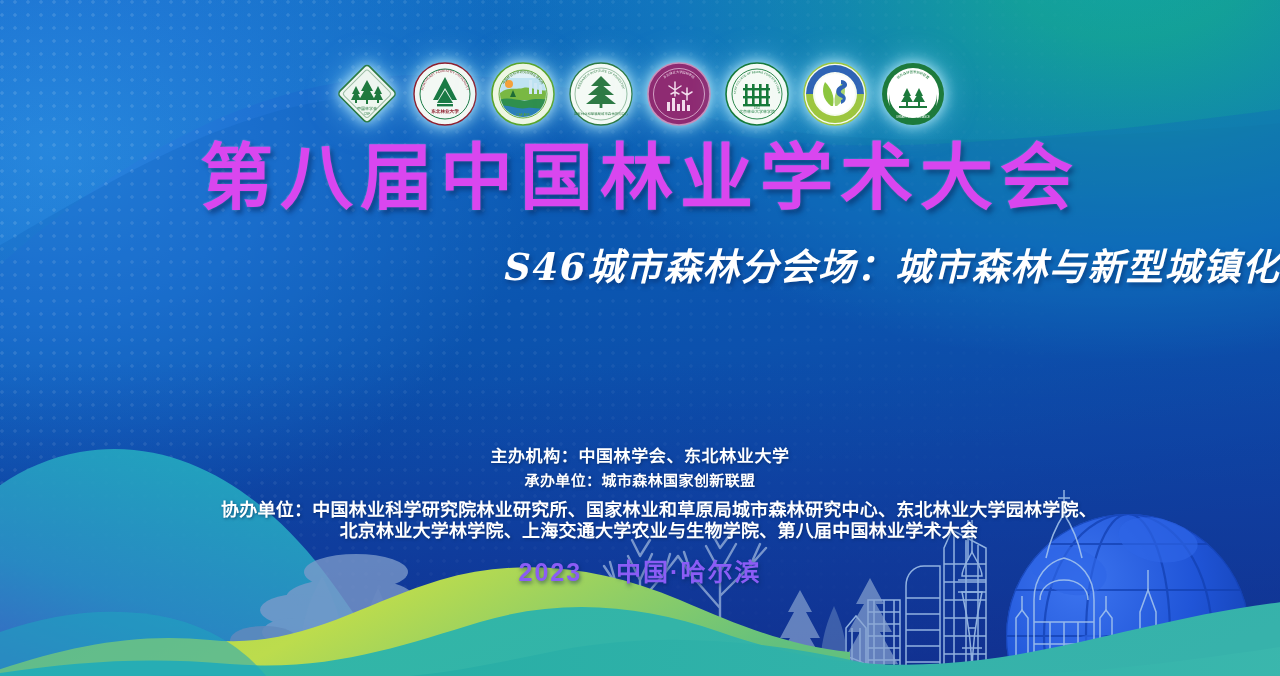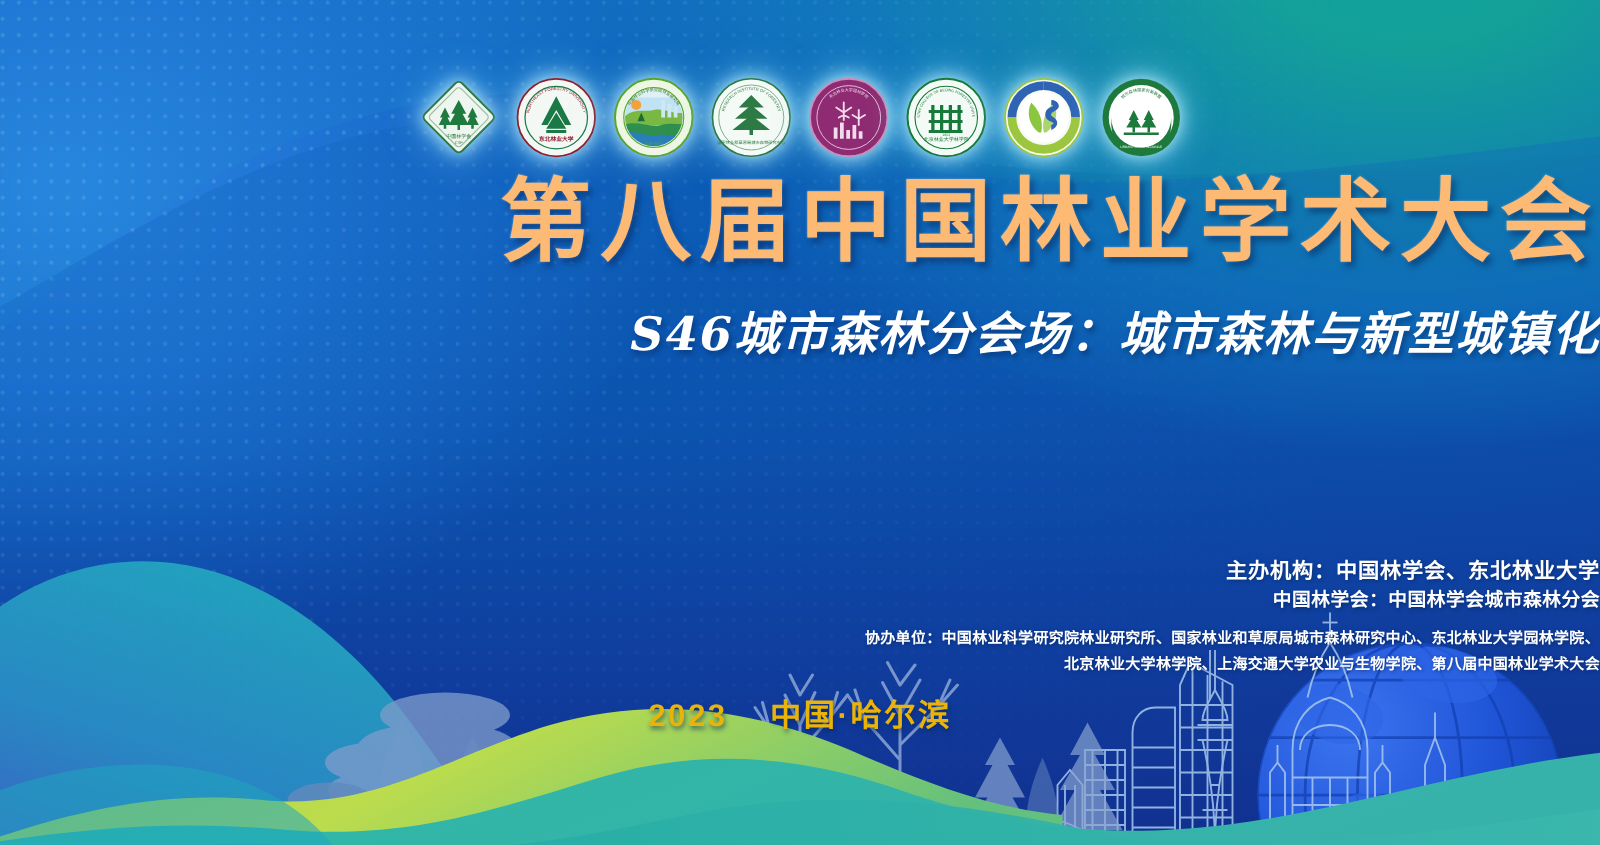--- a/index.html
+++ b/index.html
@@ -70,27 +70,27 @@
     justify-content: center;
     filter: drop-shadow(0 0 7px rgba(200,245,255,0.92)) drop-shadow(0 0 14px rgba(150,230,255,0.55));
   }
   .logo svg { display: block; }
 
   .title-main {
     position: absolute;
     top: 141px;
     left: 0;
     right: 0;
-    text-align: right;
+    text-align: center;
     font-family: "DejaVu Serif", "Liberation Serif", serif;
     font-weight: 700;
     font-size: 73px;
     line-height: 1;
     letter-spacing: 7px;
-    color: #fdba74;
+    color: #d946ef;
     text-shadow: 3px 4px 5px rgba(5,40,95,0.55), 0 0 2px rgba(255,255,255,0.4);
     white-space: nowrap;
   }
 
   .title-sub {
     position: absolute;
     top: 249px;
     left: 0;
     right: 0;
     text-align: right;
@@ -103,52 +103,52 @@
     color: #ffffff;
     text-shadow: 2px 3px 4px rgba(5,40,95,0.5);
     white-space: nowrap;
   }
 
   .org-block {
     position: absolute;
     top: 444px;
     left: 0;
     right: 0;
-    text-align: right;
+    text-align: center;
     color: #ffffff;
     text-shadow: 1px 1px 3px rgba(5,35,85,0.6);
   }
   .org-line-1 {
     font-size: 17px;
     font-weight: 700;
     line-height: 25px;
     letter-spacing: 0.6px;
   }
   .org-line-2 {
     font-size: 15px;
     font-weight: 700;
     line-height: 24px;
     letter-spacing: 0.4px;
   }
   .coorg {
     margin-top: 7px;
-    font-size: 12px;
+    font-size: 18px;
     font-weight: 700;
     line-height: 21px;
     letter-spacing: 0.25px;
     margin-left: 38px;
   }
 
   .year-line {
     position: absolute;
     top: 552px;
     left: 0;
     right: 0;
     text-align: center;
-    color: #eab308;
+    color: #8b5cf6;
     font-size: 25px;
     font-weight: 700;
     letter-spacing: 2px;
     text-shadow: 1px 2px 4px rgba(5,35,85,0.6);
   }
   .year-gap { display: inline-block; width: 16px; }
 </style>
 </head>
 <body>
 
@@ -493,21 +493,21 @@
       </div>
 
     </div>
 
     <div class="title-main">第八届中国林业学术大会</div>
 
     <div class="title-sub">S46城市森林分会场：城市森林与新型城镇化</div>
 
     <div class="org-block">
       <div class="org-line-1">主办机构：中国林学会、东北林业大学</div>
-      <div class="org-line-2">中国林学会：中国林学会城市森林分会</div>
+      <div class="org-line-2">承办单位：城市森林国家创新联盟</div>
       <div class="coorg">
         <div>协办单位：中国林业科学研究院林业研究所、国家林业和草原局城市森林研究中心、东北林业大学园林学院、</div>
         <div>北京林业大学林学院、上海交通大学农业与生物学院、第八届中国林业学术大会</div>
       </div>
     </div>
 
     <div class="year-line">
       <span>2023</span>
       <span class="year-gap"></span>
       <span>中国·哈尔滨</span>

